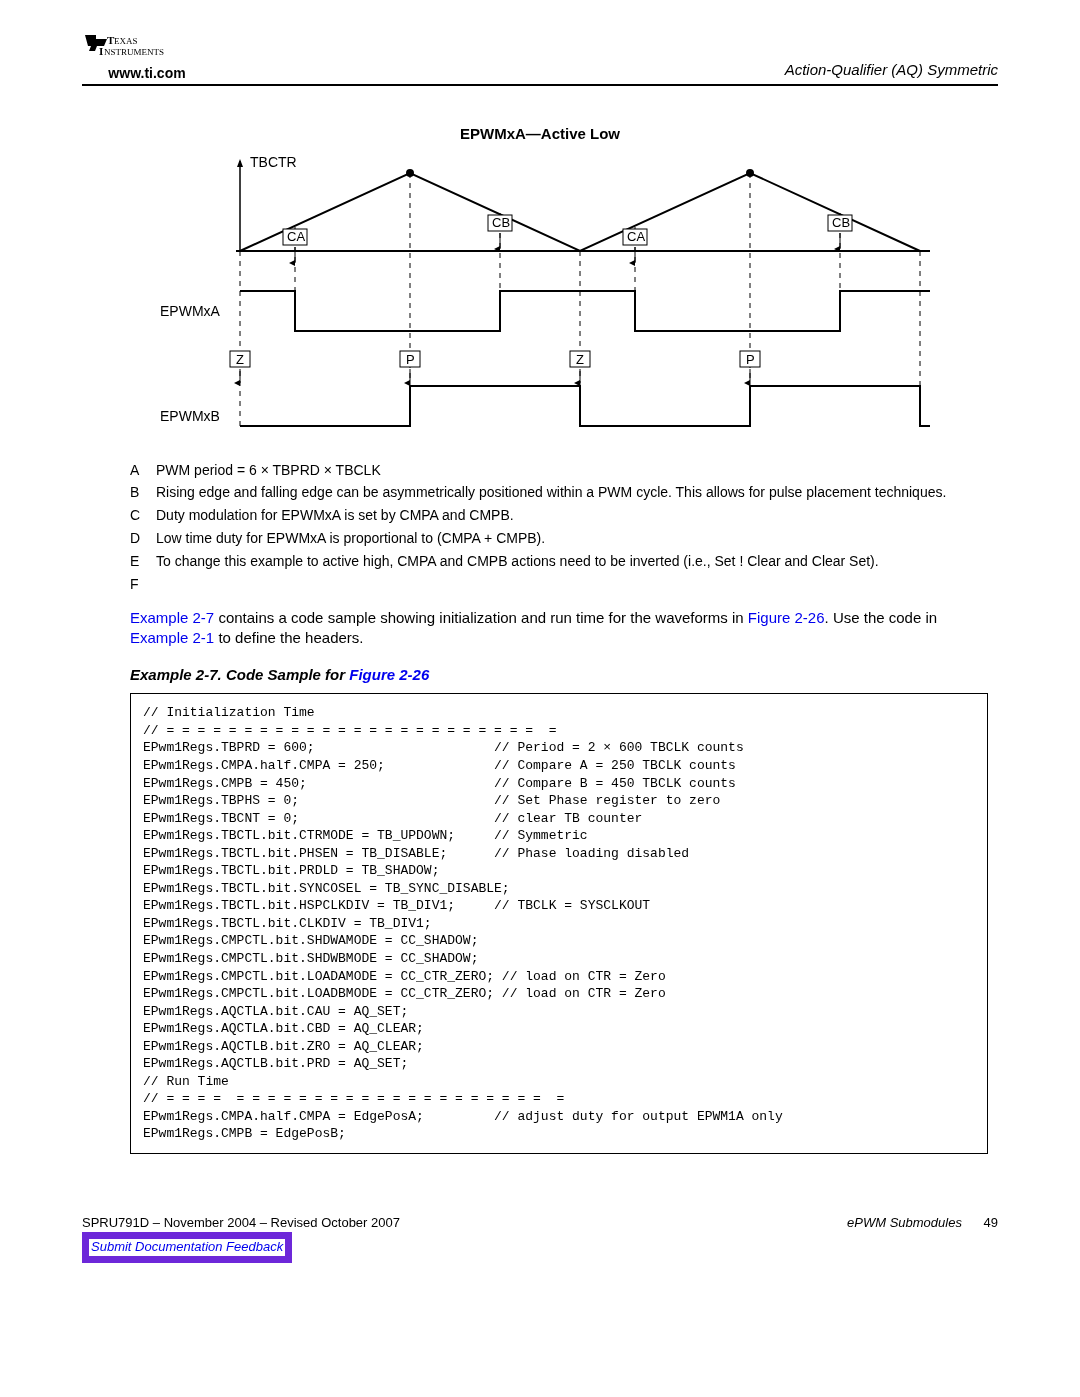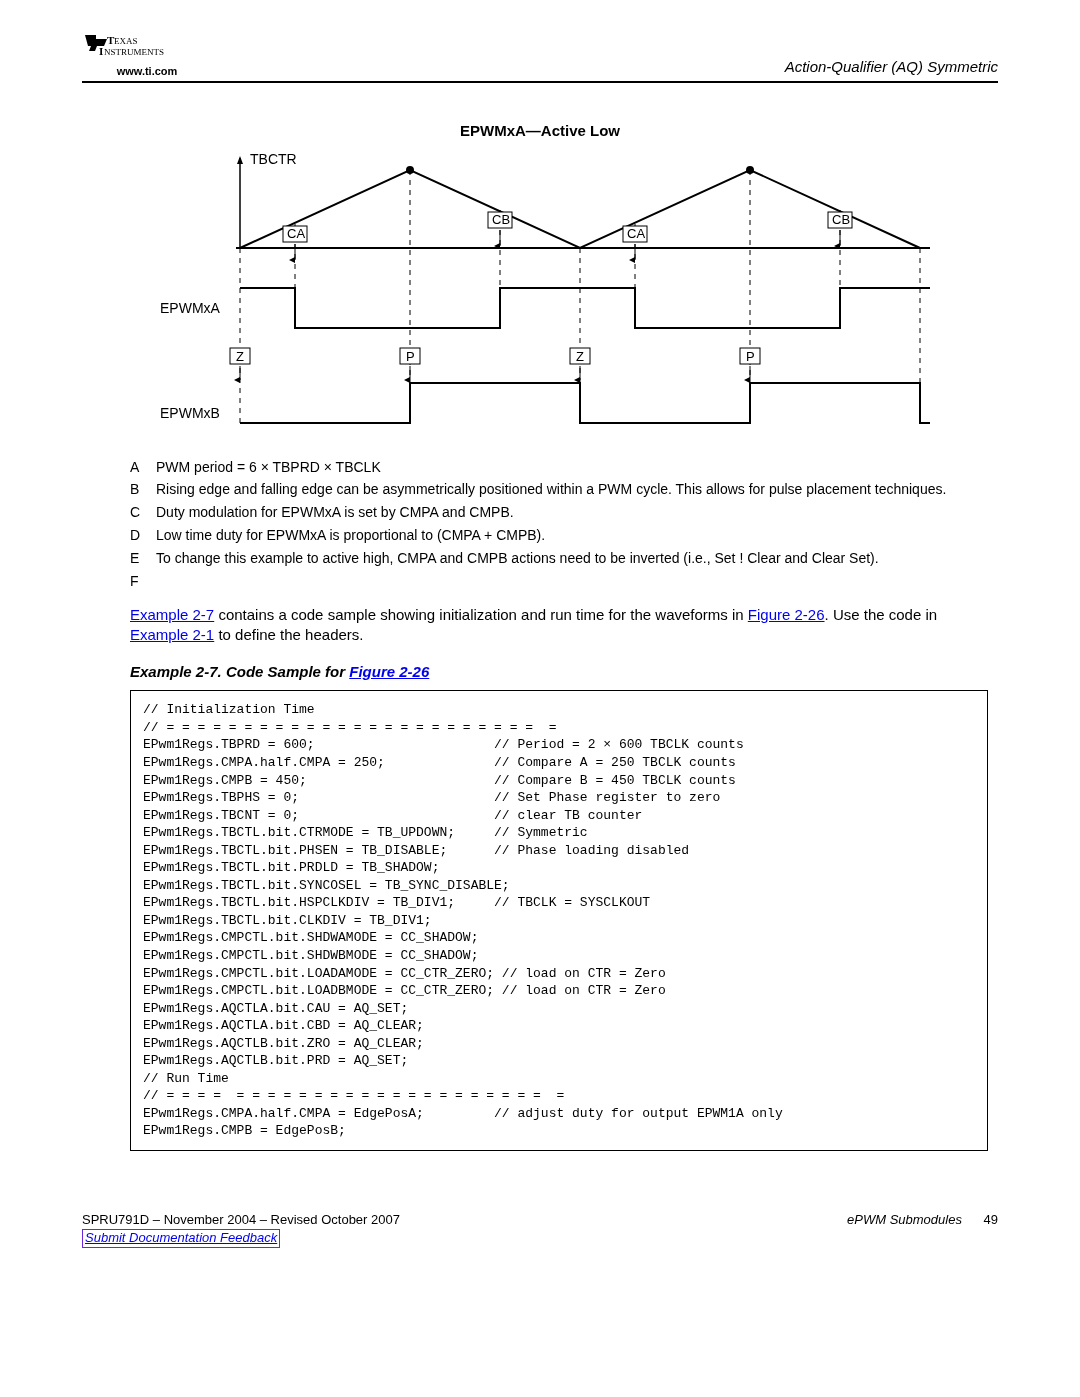--- a/index.html
+++ b/index.html
@@ -25,21 +25,21 @@
     display: flex;
     flex-direction: column;
     align-items: center;
     line-height: 1;
   }
   .logo-block .ti-logo {
     width: 130px;
     height: 34px;
   }
   .logo-block .url {
-    font-size: 11px;
+    font-size: 14px;
     font-weight: bold;
     margin-top: 2px;
   }
   .section-title {
     font-style: italic;
     font-size: 15px;
     align-self: flex-end;
     padding-bottom: 2px;
   }
   .hrule {
@@ -73,21 +73,20 @@
     width: 26px;
     flex-shrink: 0;
   }
   .body-para {
     font-size: 15px;
     margin: 14px 10px 8px 48px;
     line-height: 1.35;
   }
   a.link {
     color: #0000ee;
-    text-decoration: underline;
   }
   .example-title {
     font-weight: bold;
     font-style: italic;
     font-size: 15px;
     margin: 18px 0 10px 48px;
   }
   .code-box {
     border: 1px solid #000;
     margin-left: 48px;
@@ -110,21 +109,21 @@
   }
   .footer .right {
     font-style: italic;
   }
   .footer .pagenum {
     font-style: normal;
     margin-left: 18px;
   }
   .footer .feedback {
     font-style: italic;
-    border: 1px solid #6d28d9;
+    border: 7px solid #6d28d9;
     padding: 0 2px;
     display: inline-block;
   }
 </style>
 </head>
 <body>
 
 <div class="page">
 
   <div class="header">

